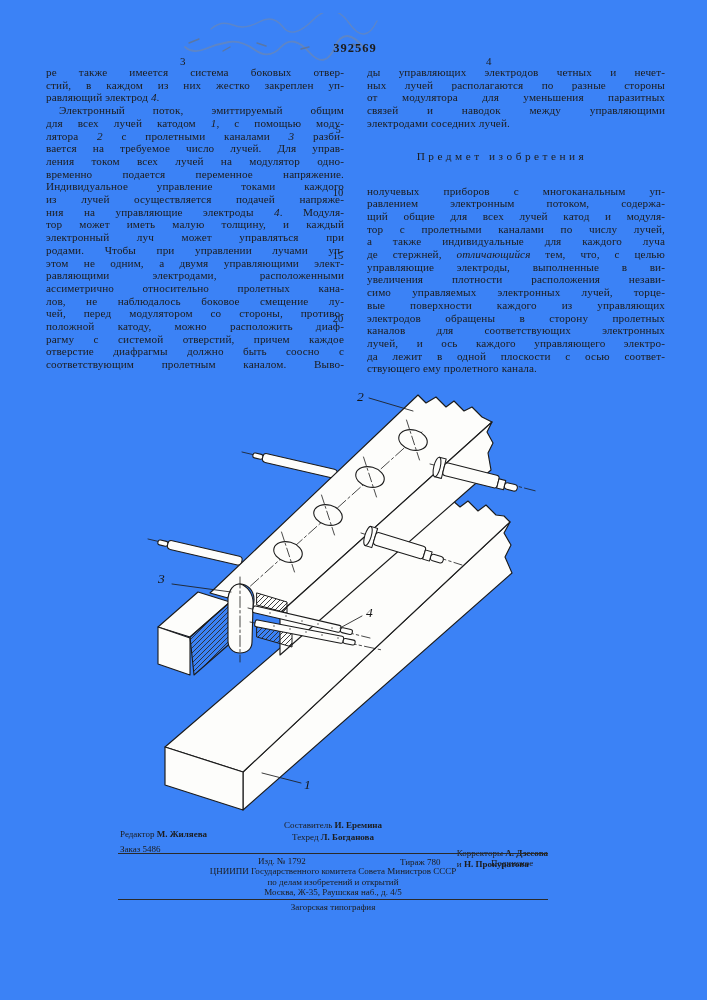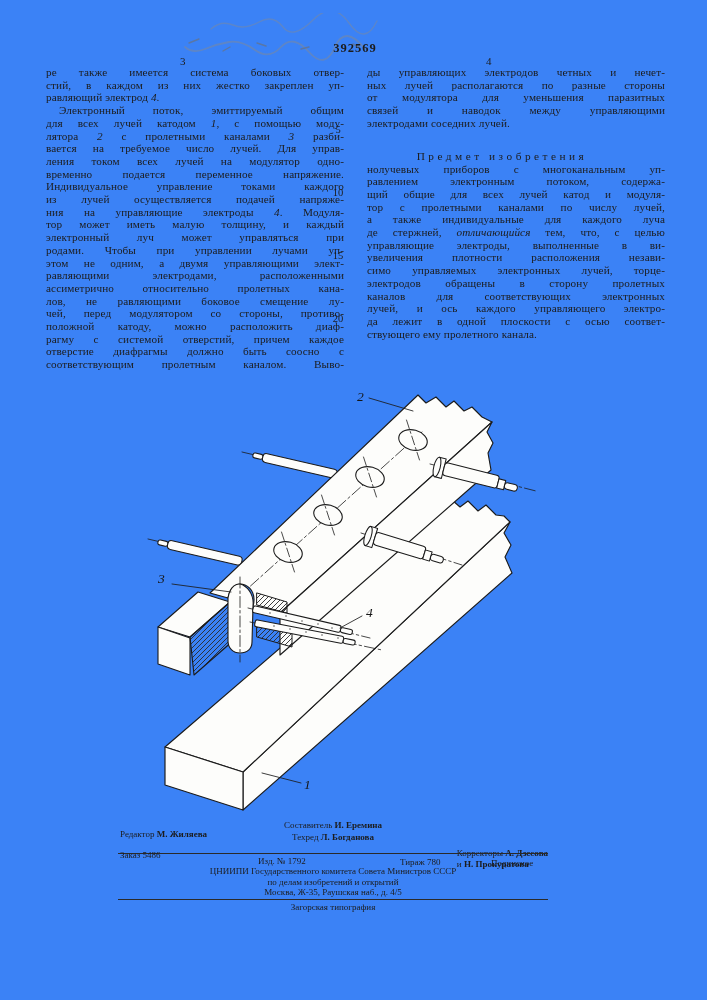--- a/index.html
+++ b/index.html
@@ -13,21 +13,21 @@
   .colnum.cl{left:180px;} .colnum.cr{left:486px;}
   
   .smudge{position:absolute;left:183px;top:13px;filter:blur(.4px);opacity:.75;}
   
   .col{position:absolute;width:298px;font-size:11.2px;line-height:12.7px;letter-spacing:.1px;}
   .leftcol{left:46px;top:66px;}
   .rightcol{left:367px;top:66px;}
   .ln{text-align:justify;text-align-last:justify;white-space:normal;}
   .ln.fin{text-align-last:left;}
   .ln.ind{text-indent:13px;}
-  .claim-heading{margin-top:20px;margin-bottom:0;height:13px;line-height:13px;
+  .claim-heading{margin-top:20px;margin-bottom:22px;height:13px;line-height:13px;
                  text-align:center;letter-spacing:3.5px;font-size:11.3px;transform:translateX(-14px);}
   .gutter-num{position:absolute;left:328px;width:20px;text-align:center;font-size:10.5px;}
   
   .figure{position:absolute;left:90px;top:385px;}
   
   .footer{position:absolute;left:118px;top:815px;width:430px;height:110px;font-size:9px;line-height:10.5px;}
   .footer .fitem{position:absolute;white-space:nowrap;}
   .footer .ctr{left:0;width:430px;text-align:center;}
   .footer b{font-weight:bold;}
   .frule{position:absolute;left:0;width:430px;border-top:1.2px solid #2a2a2a;}
@@ -61,21 +61,21 @@
       <div class="ln">временно подается переменное напряжение.</div>
       <div class="ln">Индивидуальное управление токами каждого</div>
       <div class="ln">из лучей осуществляется подачей напряже-</div>
       <div class="ln">ния на управляющие электроды <i>4</i>. Модуля-</div>
       <div class="ln">тор может иметь малую толщину, и каждый</div>
       <div class="ln">электронный луч может управляться при</div>
       <div class="ln">родами. Чтобы при управлении лучами уп-</div>
       <div class="ln">этом не одним, а двумя управляющими элект-</div>
       <div class="ln">равляющими электродами, расположенными</div>
       <div class="ln">ассиметрично относительно пролетных кана-</div>
-      <div class="ln">лов, не равляющими боковое смещение лу-</div>
+      <div class="ln">лов, не наблюдалось боковое смещение лу-</div>
       <div class="ln">чей, перед модулятором со стороны, противо-</div>
       <div class="ln">положной катоду, можно расположить диаф-</div>
       <div class="ln">рагму с системой отверстий, причем каждое</div>
       <div class="ln">отверстие диафрагмы должно быть соосно с</div>
       <div class="ln">соответствующим пролетным каналом. Выво-</div>
     </div>
 
   <div class="col rightcol">
     <div>
         <div class="ln">ды управляющих электродов четных и нечет-</div>
@@ -88,20 +88,21 @@
     <div>
         <div class="ln">нолучевых приборов с многоканальным уп-</div>
         <div class="ln">равлением электронным потоком, содержа-</div>
         <div class="ln">щий общие для всех лучей катод и модуля-</div>
         <div class="ln">тор с пролетными каналами по числу лучей,</div>
         <div class="ln">а также индивидуальные для каждого луча</div>
         <div class="ln">де стержней, <i>отличающийся</i> тем, что, с целью</div>
         <div class="ln">управляющие электроды, выполненные в ви-</div>
         <div class="ln">увеличения плотности расположения незави-</div>
         <div class="ln">симо управляемых электронных лучей, торце-</div>
+        <div class="ln">вые поверхности каждого из управляющих</div>
         <div class="ln">электродов обращены в сторону пролетных</div>
         <div class="ln">каналов для соответствующих электронных</div>
         <div class="ln">лучей, и ось каждого управляющего электро-</div>
         <div class="ln">да лежит в одной плоскости с осью соответ-</div>
         <div class="ln fin">ствующего ему пролетного канала.</div>
       </div>
   </div>
 
   <div class="gutter-num" style="top:124px">5</div>
   <div class="gutter-num" style="top:187px">10</div>
@@ -249,21 +250,21 @@
       <span>Редактор</span>&nbsp;<b>М. Жиляева</b>
     </div>
     <div class="fitem ctr" style="top:17px">
       <span>Техред</span>&nbsp;<b>Л. Богданова</b>
     </div>
     <div class="fitem" style="right:0;top:33px;text-align:left">
       <span>Корректоры</span>&nbsp;<b>А. Дзесова</b><br>
       <span>и</span>&nbsp;<b>Н. Прокуратова</b>
     </div>
     <div class="frule" style="top:38px"></div>
-    <div class="fitem" style="left:2px;top:35px">Заказ 5486</div>
+    <div class="fitem" style="left:2px;top:29px">Заказ 5486</div>
     <div class="fitem" style="left:140px;top:41px">Изд. № 1792</div>
     <div class="fitem" style="left:282px;top:42px">Тираж 780</div>
     <div class="fitem" style="left:373px;top:43px">Подписное</div>
     <div class="fitem ctr" style="top:51px">ЦНИИПИ Государственного комитета Совета Министров СССР</div>
     <div class="fitem ctr" style="top:62px">по делам изобретений и открытий</div>
     <div class="fitem ctr" style="top:72px">Москва, Ж-35, Раушская наб., д. 4/5</div>
     <div class="frule" style="top:84px"></div>
     <div class="fitem ctr" style="top:87px">Загорская типография</div>
   </div>
 

